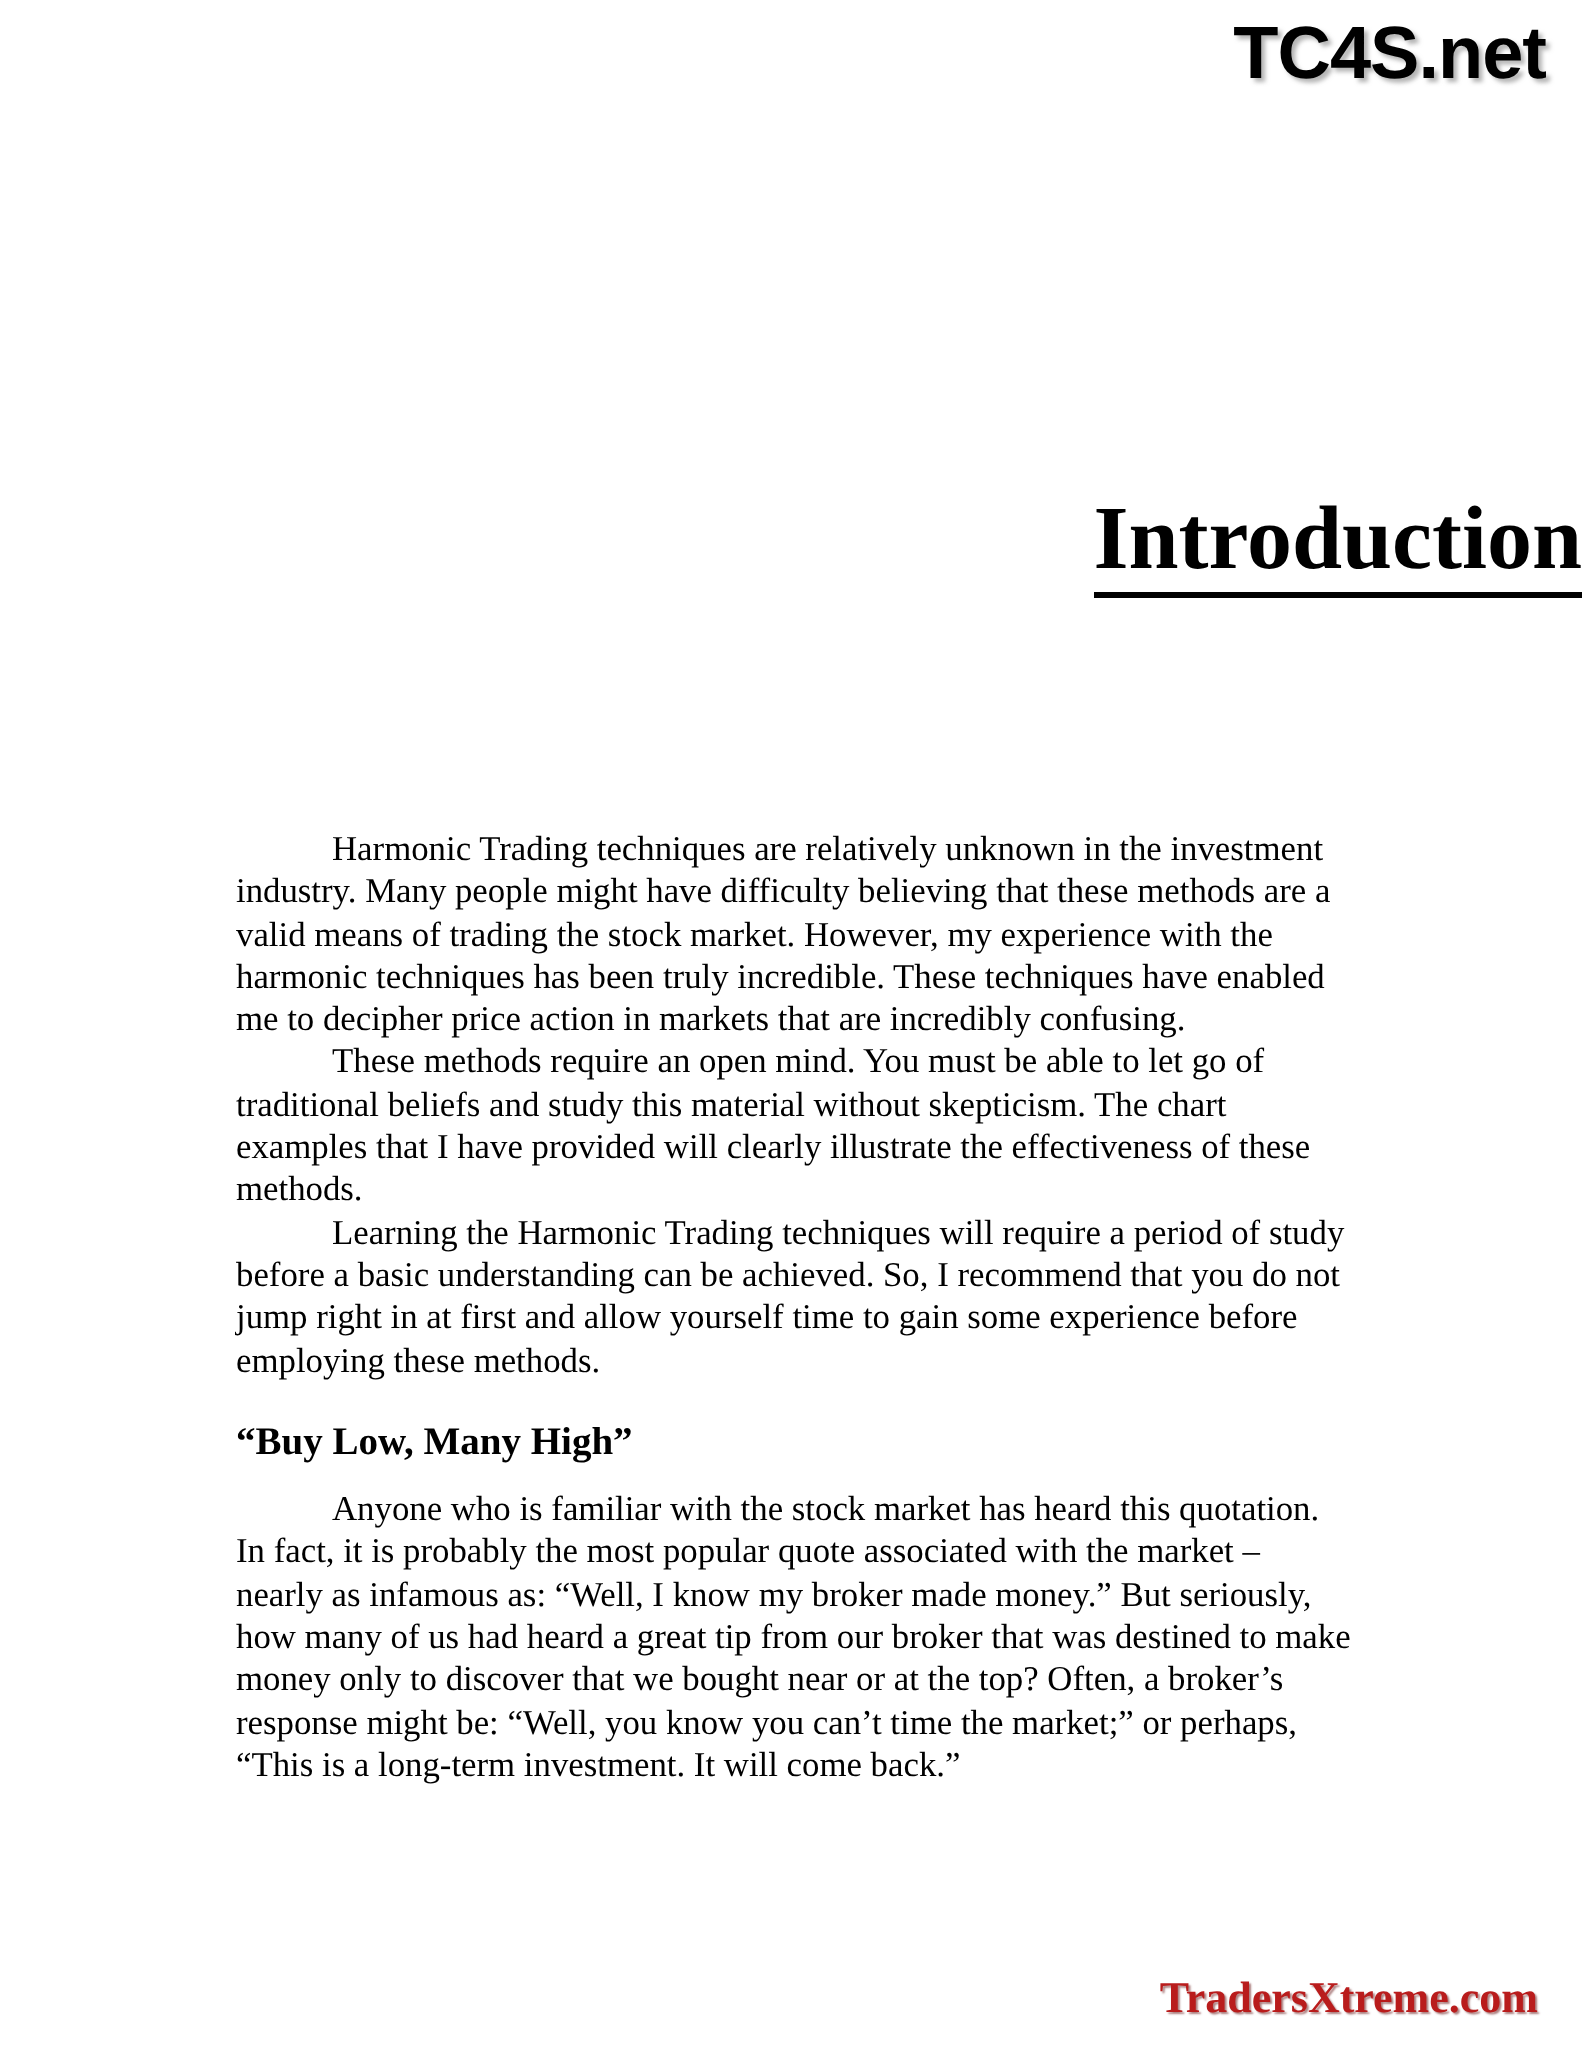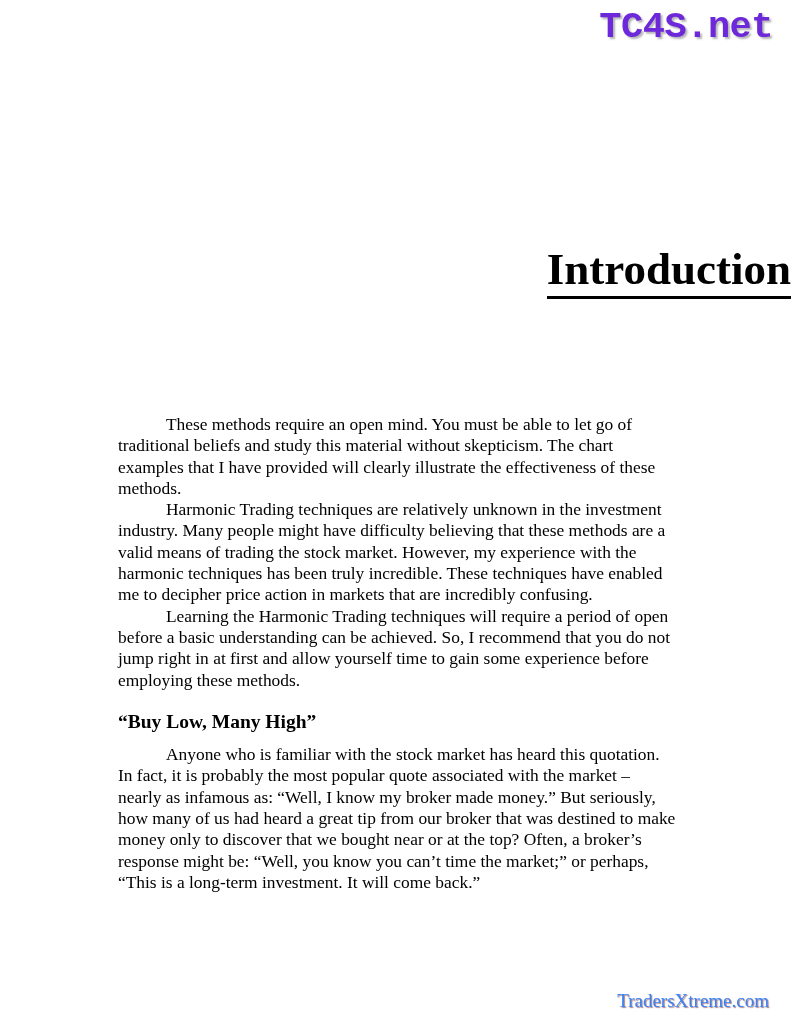--- a/index.html
+++ b/index.html
@@ -21,24 +21,24 @@
     width: 791px;
     height: 1024px;
     box-sizing: border-box;
   }
 
   
   .top-watermark {
     position: absolute;
     top: 6px;
     right: 18px;
-    font-family: Liberation Mono, monospace;
+    font-family: Liberation Sans, sans-serif;
     font-weight: bold;
     font-size: 37px;
-    color: #6d28d9;
+    color: #000000;
     letter-spacing: -0.5px;
     text-shadow: 2px 2px 2px rgba(120,120,120,0.55);
   }
 
   
   .doc-title {
     position: absolute;
     top: 213px;
     left: 0;
     width: 100%;
@@ -100,41 +100,41 @@
       -1px 1px 0 #7a0000,
        2px 2px 2px rgba(80,0,0,0.5);
   }
 
   
   .bottom-watermark {
     position: absolute;
     bottom: 12px;
     right: 22px;
     font-family: "Liberation Serif", serif;
-    font-weight: normal;
-    font-size: 19px;
-    color: #3b82f6;
+    font-weight: bold;
+    font-size: 22px;
+    color: #b91c1c;
     text-shadow: 1px 1px 1px rgba(90,0,0,0.5);
   }
 </style>
 </head>
 <body>
 
 <div class="page">
 
   <div class="top-watermark">TC4S.net</div>
 
   <h1 class="doc-title">
     <span>Introduction</span>
   </h1>
 
   <div class="body-block">
+    <p class="para">Harmonic Trading techniques are relatively unknown in the investment industry.  Many people might have difficulty believing that these methods are a valid means of trading the stock market.  However, my experience with the harmonic techniques has been truly incredible.  These techniques have enabled me to decipher price action in markets that are incredibly confusing.</p>
     <p class="para">These methods require an open mind.  You must be able to let go of traditional beliefs and study this material without skepticism.   The chart examples that I have provided will clearly illustrate the effectiveness of these methods.</p>
-    <p class="para">Harmonic Trading techniques are relatively unknown in the investment industry.  Many people might have difficulty believing that these methods are a valid means of trading the stock market.  However, my experience with the harmonic techniques has been truly incredible.  These techniques have enabled me to decipher price action in markets that are incredibly confusing.</p>
-    <p class="para">Learning the Harmonic Trading techniques will require a period of open before a basic understanding can be achieved.  So, I recommend that you do not jump right in at first and allow yourself time to gain some experience before employing these methods.</p>
+    <p class="para">Learning the Harmonic Trading techniques will require a period of study before a basic understanding can be achieved.  So, I recommend that you do not jump right in at first and allow yourself time to gain some experience before employing these methods.</p>
 
     <p class="subheading">“Buy Low, Many High”</p>
 
     <p class="para">Anyone who is familiar with the stock market has heard this quotation.  In fact, it is probably the most popular quote associated with the market – nearly as infamous as: “Well, I know my broker made money.”  But seriously, how many of us had heard a great tip from our broker that was destined to make money only to discover that we bought near or at the top?  Often, a broker’s response might be: “Well, you know you can’t time the market;” or perhaps, “This is a long-term investment.  It will come back.”</p>
   </div>
 
 
   <div class="bottom-watermark">TradersXtreme.com</div>
 
 </div>

